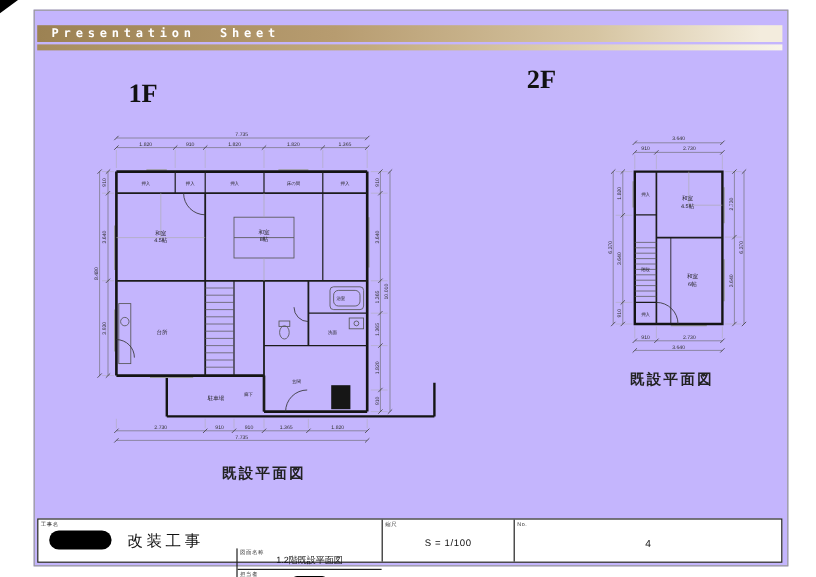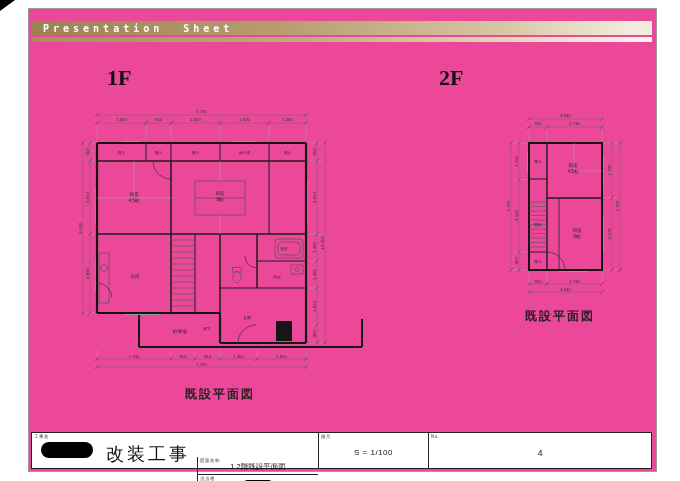--- a/index.html
+++ b/index.html
@@ -1,46 +1,46 @@
 <!DOCTYPE html>
 <html><head>
 <meta charset="utf-8">
 <style>
   html,body{margin:0;padding:0;background:#e9e9e9;}
   .stage{position:relative;width:680px;height:481px;background:#ffffff;overflow:hidden;
          font-family:"Liberation Sans",sans-serif;color:#1a1a1a;}
   .corner-mark{position:absolute;left:0;top:0;width:0;height:0;
          border-top:11px solid #000;border-right:15px solid transparent;}
   .sheet{position:absolute;left:28px;top:8px;width:627px;height:462px;
-         border:1px solid #9a9a9a;background:#ec4899;}
+         border:1px solid #9a9a9a;background:#c4b5fd;}
   .header-bar{position:absolute;left:2px;top:12px;width:621px;height:14px;
          background:linear-gradient(90deg,#9c8253,#b79c70 40%,#d6c5a2 75%,#f3ecdd 97%);
          display:flex;align-items:center;}
   .header-bar span{color:#fff;font-family:"DejaVu Sans Mono",monospace;font-weight:bold;
          font-size:10px;letter-spacing:4px;padding-left:12px;white-space:pre;}
   .header-strip{position:absolute;left:2px;top:28px;width:621px;height:5px;
          background:linear-gradient(90deg,#a78d5f,#c3ab80 45%,#e6dac1 80%,#f8f4ea);}
   .floor-label{position:absolute;font-family:Liberation Serif, serif;font-size:22px;
          font-weight:bold;color:#111;}
   .fl1{left:78px;top:56px;} .fl2:{}
-  .fl2{left:410px;top:56px;}
+  .fl2{left:410px;top:44px;}
   svg.plan{position:absolute;}
   .plan1{left:48px;top:84px;width:310px;height:300px;}
   .plan2{left:440px;top:92px;width:200px;height:220px;}
   .caption{position:absolute;font-size:12px;font-weight:bold;letter-spacing:2px;color:#222;}
   .cap1{left:156px;top:377px;}
   .cap2{left:496px;top:299px;}
   .titleblock{position:absolute;left:2px;top:423px;width:621px;height:37px;
          border:1.5px solid #222;display:flex;box-sizing:border-box;background:#fff;}
   .tb-cell{position:relative;box-sizing:border-box;height:100%;}
   .tb-cell+.tb-cell{border-left:1px solid #222;}
   .tb-label{position:absolute;left:2px;top:1px;font-size:4.5px;color:#333;letter-spacing:.5px;}
   .c1{width:165px;}
   .blob{position:absolute;left:9px;top:9px;width:52px;height:16px;background:#000;border-radius:9px;}
-  .project{position:absolute;left:74px;top:9px;font-size:18px;letter-spacing:3px;color:#111;}
+  .project{position:absolute;left:74px;top:9px;font-size:13px;letter-spacing:3px;color:#111;}
   .c2{width:212px;padding:2px 4px 0 6px;}
   .c2-line1{display:flex;align-items:baseline;gap:5px;margin-top:1px;}
   .tagline{font-size:5px;color:#222;}
   .company{font-size:10.5px;font-weight:bold;color:#111;letter-spacing:.5px;}
   .office{font-size:7.5px;color:#111;}
   .address{font-size:5.3px;color:#222;margin-top:3px;white-space:nowrap;}
   .c3{width:121px;display:flex;flex-direction:column;margin-top:24px;}
   .c4{width:110px;display:flex;flex-direction:row;}
   .tb-row{position:relative;flex:1;display:flex;align-items:center;justify-content:center;}
   .tb-row+.tb-row{border-top:0.8px solid #222;}

